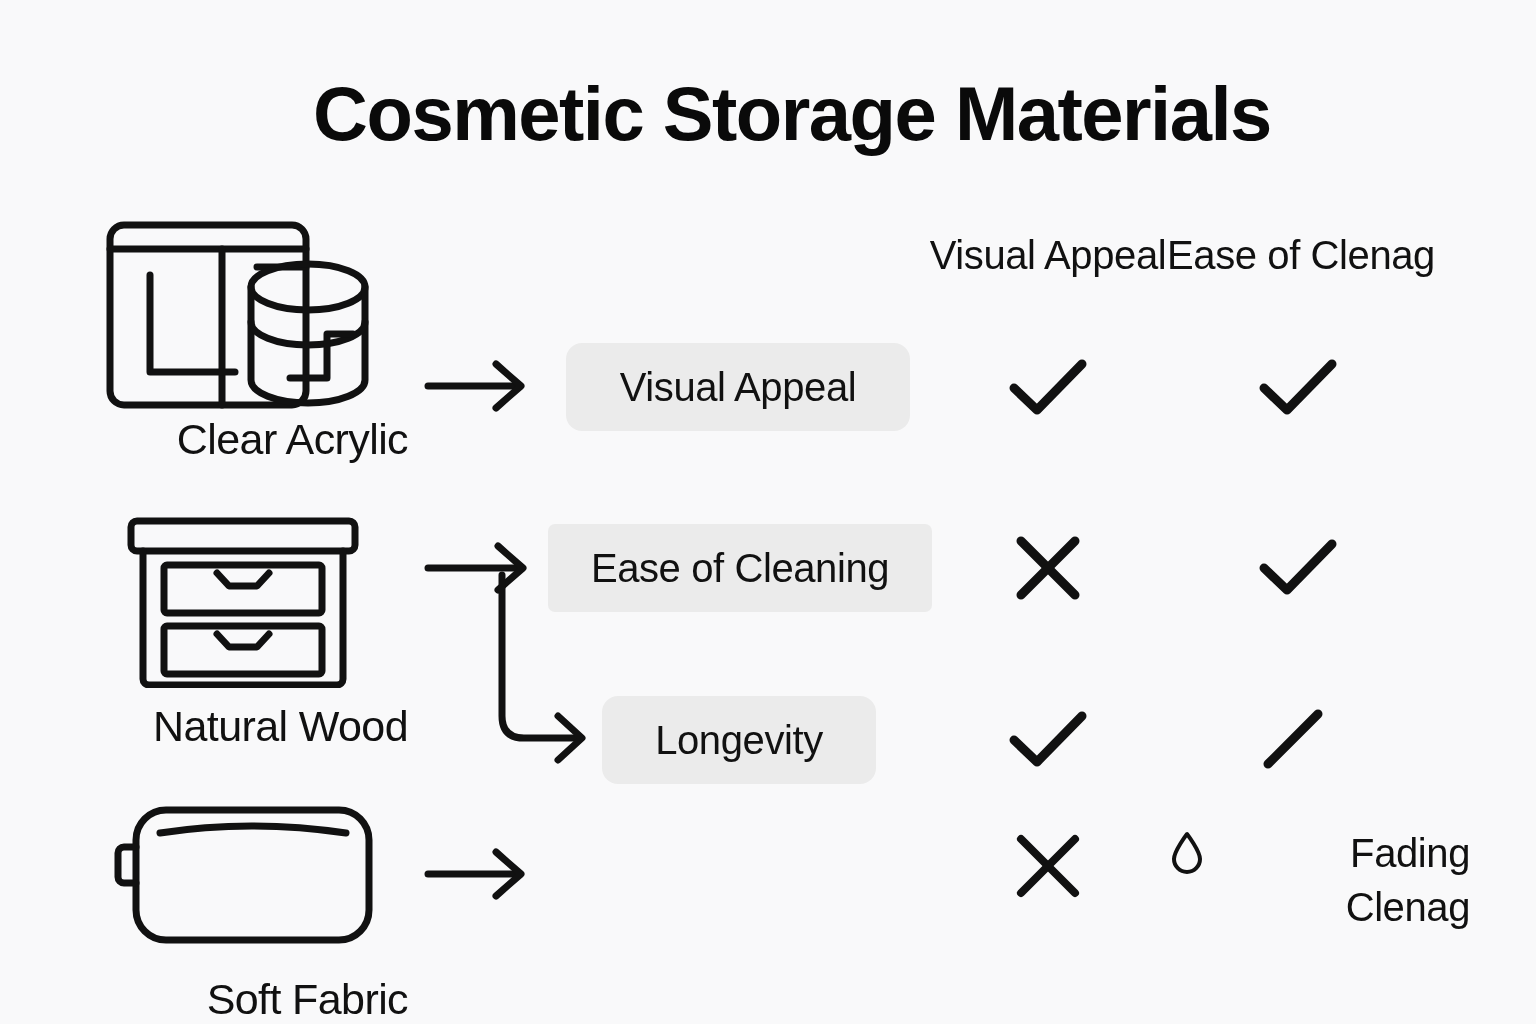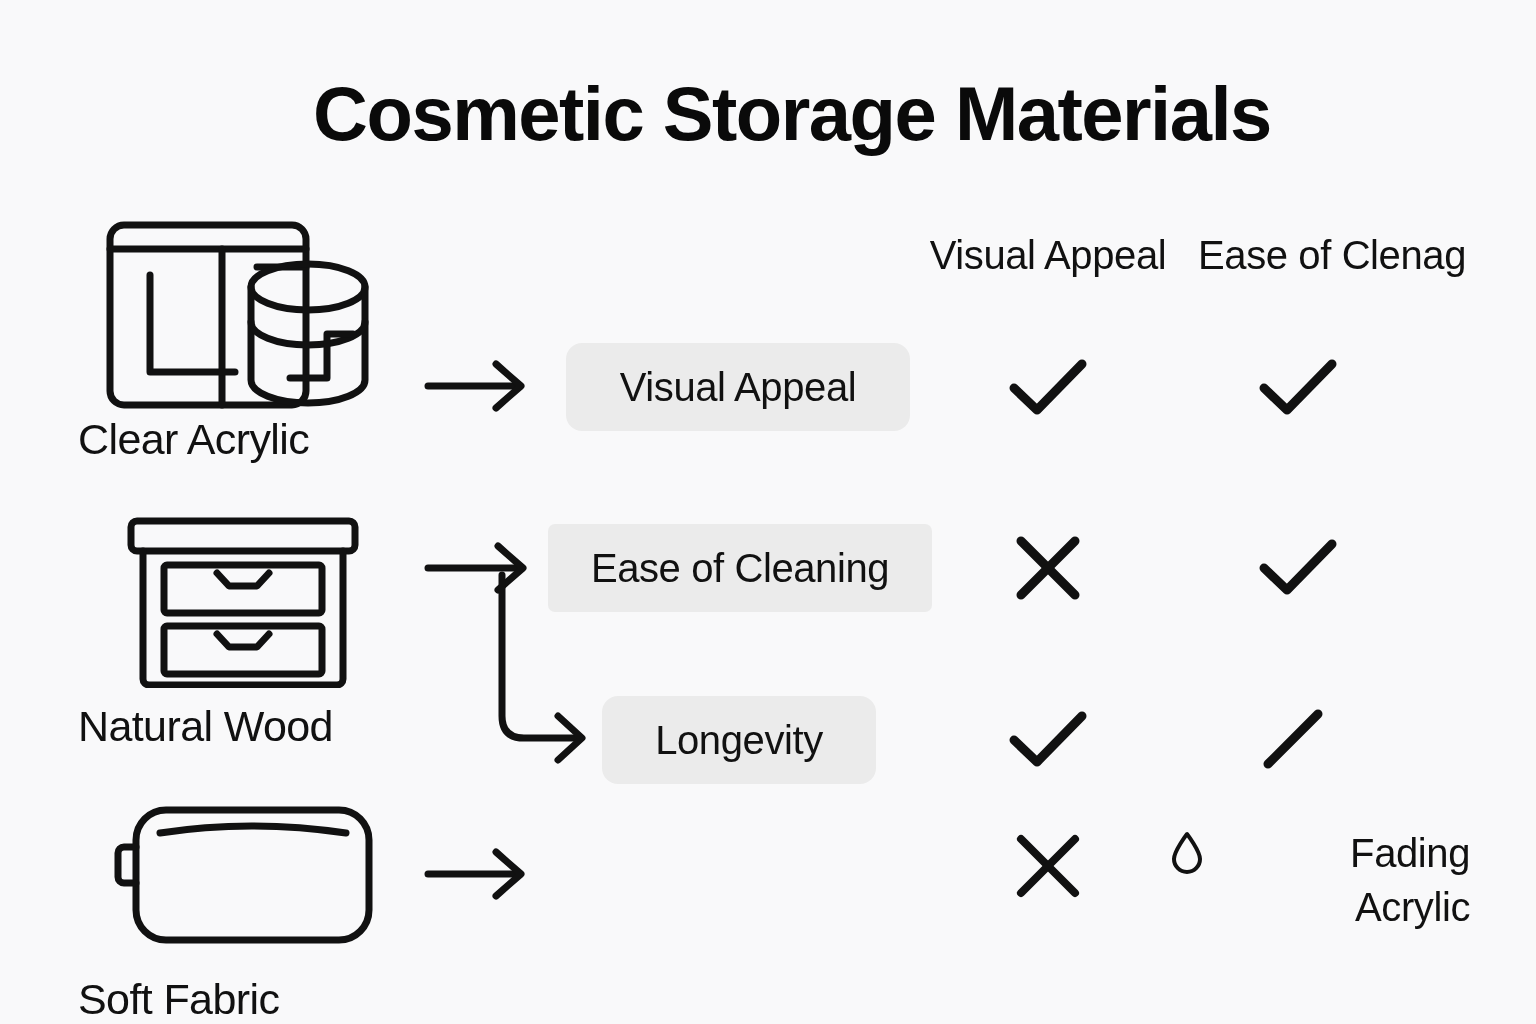--- a/index.html
+++ b/index.html
@@ -34,21 +34,21 @@
     color: #0a0a0a;
     line-height: 1.0;
     padding-left: 24px;
   }
 
   
   .material {
     position: absolute;
     width: 330px;
     left: 78px;
-    text-align: left;
+    text-align: right;
   }
   .material .icon-wrap {
     width: 330px;
     height: 200px;
     display: flex;
     align-items: center;
     justify-content: center;
   }
   .material .mat-label {
     font-size: 43px;
@@ -103,21 +103,21 @@
   }
   #col-head-0 {
     left: 920px;
     top: 232px;
     width: 256px;
   }
   #col-head-1 {
     left: 1136px;
     top: 232px;
     width: 330px;
-    text-align: right;
+    text-align: center;
   }
 
   .mark {
     position: absolute;
     width: 120px;
     height: 96px;
     display: flex;
     align-items: center;
     justify-content: center;
   }
@@ -272,17 +272,17 @@
   </div>
 
   <div class="note">
     <span class="drop-icon">
       <svg width="34" height="44" viewBox="0 0 34 44" fill="none" stroke="#111111" stroke-width="4" stroke-linecap="round" stroke-linejoin="round">
         <path d="M17 4 C17 4 4 21 4 29 a13 13 0 0 0 26 0 C30 21 17 4 17 4 Z"></path>
       </svg>
     </span>
     <span class="note-text">
       <span>Fading</span><br>
-      <span>Acrylic</span>
+      <span>Clenag</span>
     </span>
   </div>
 
 </div>
 
 </body></html>

